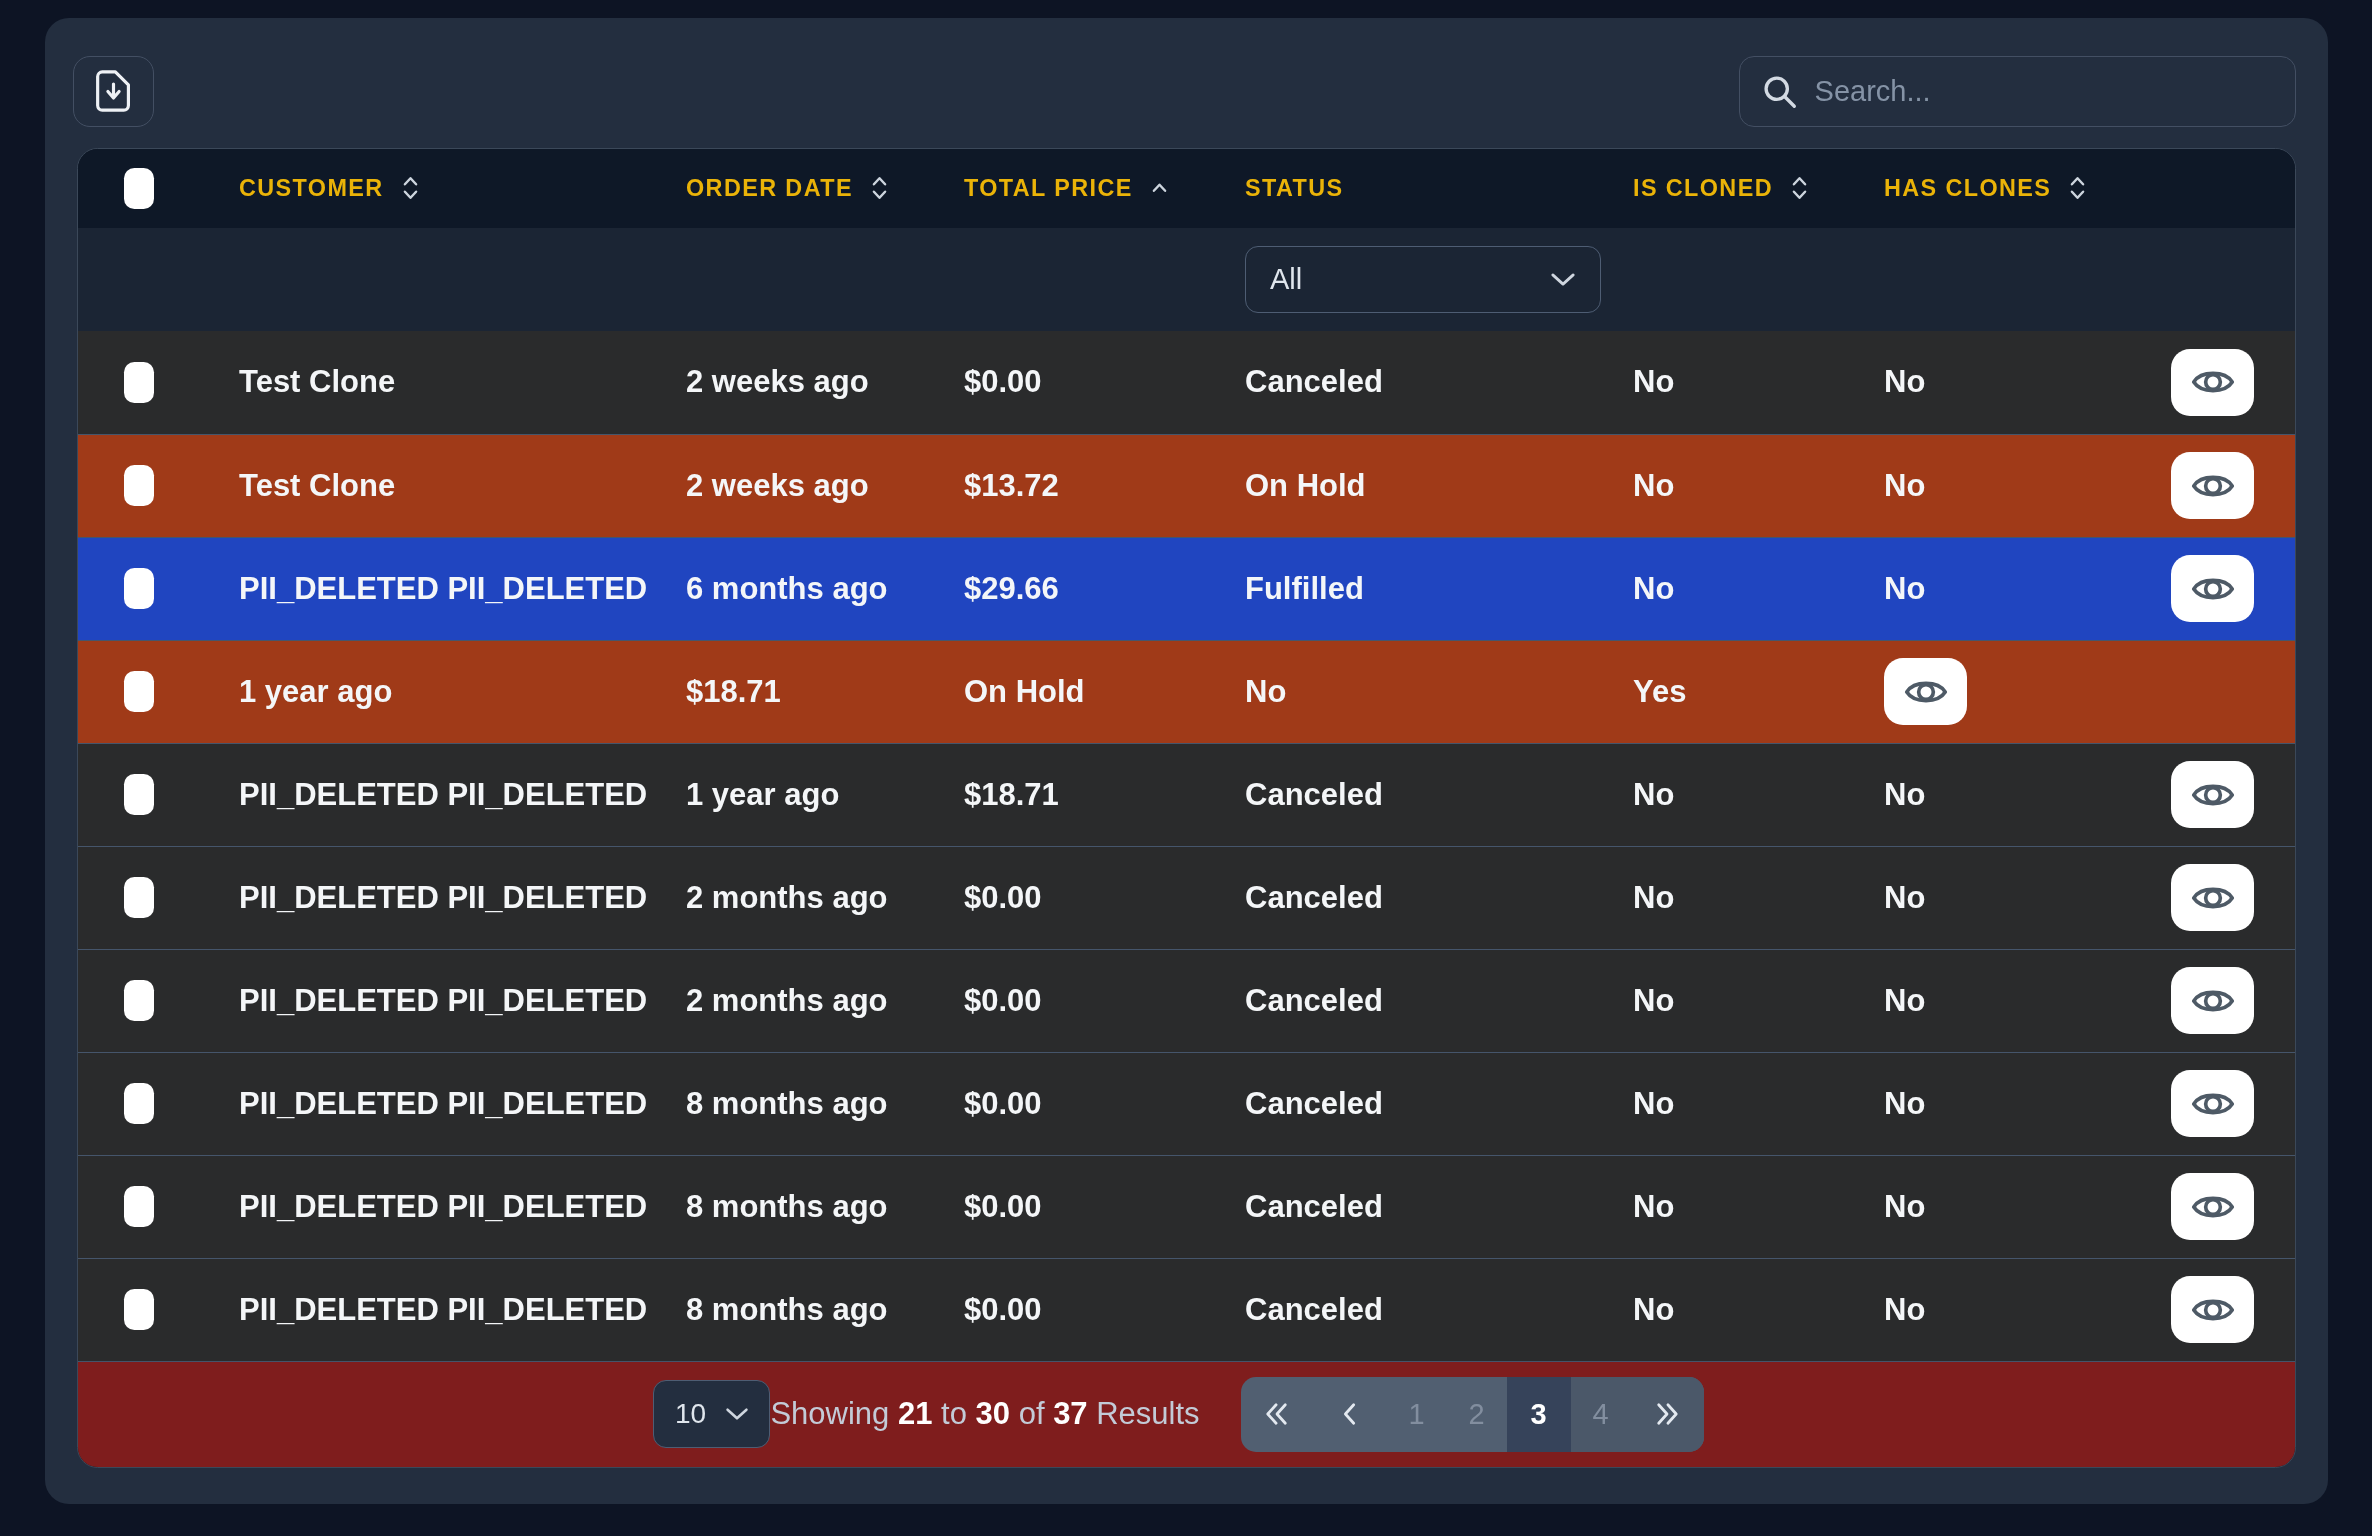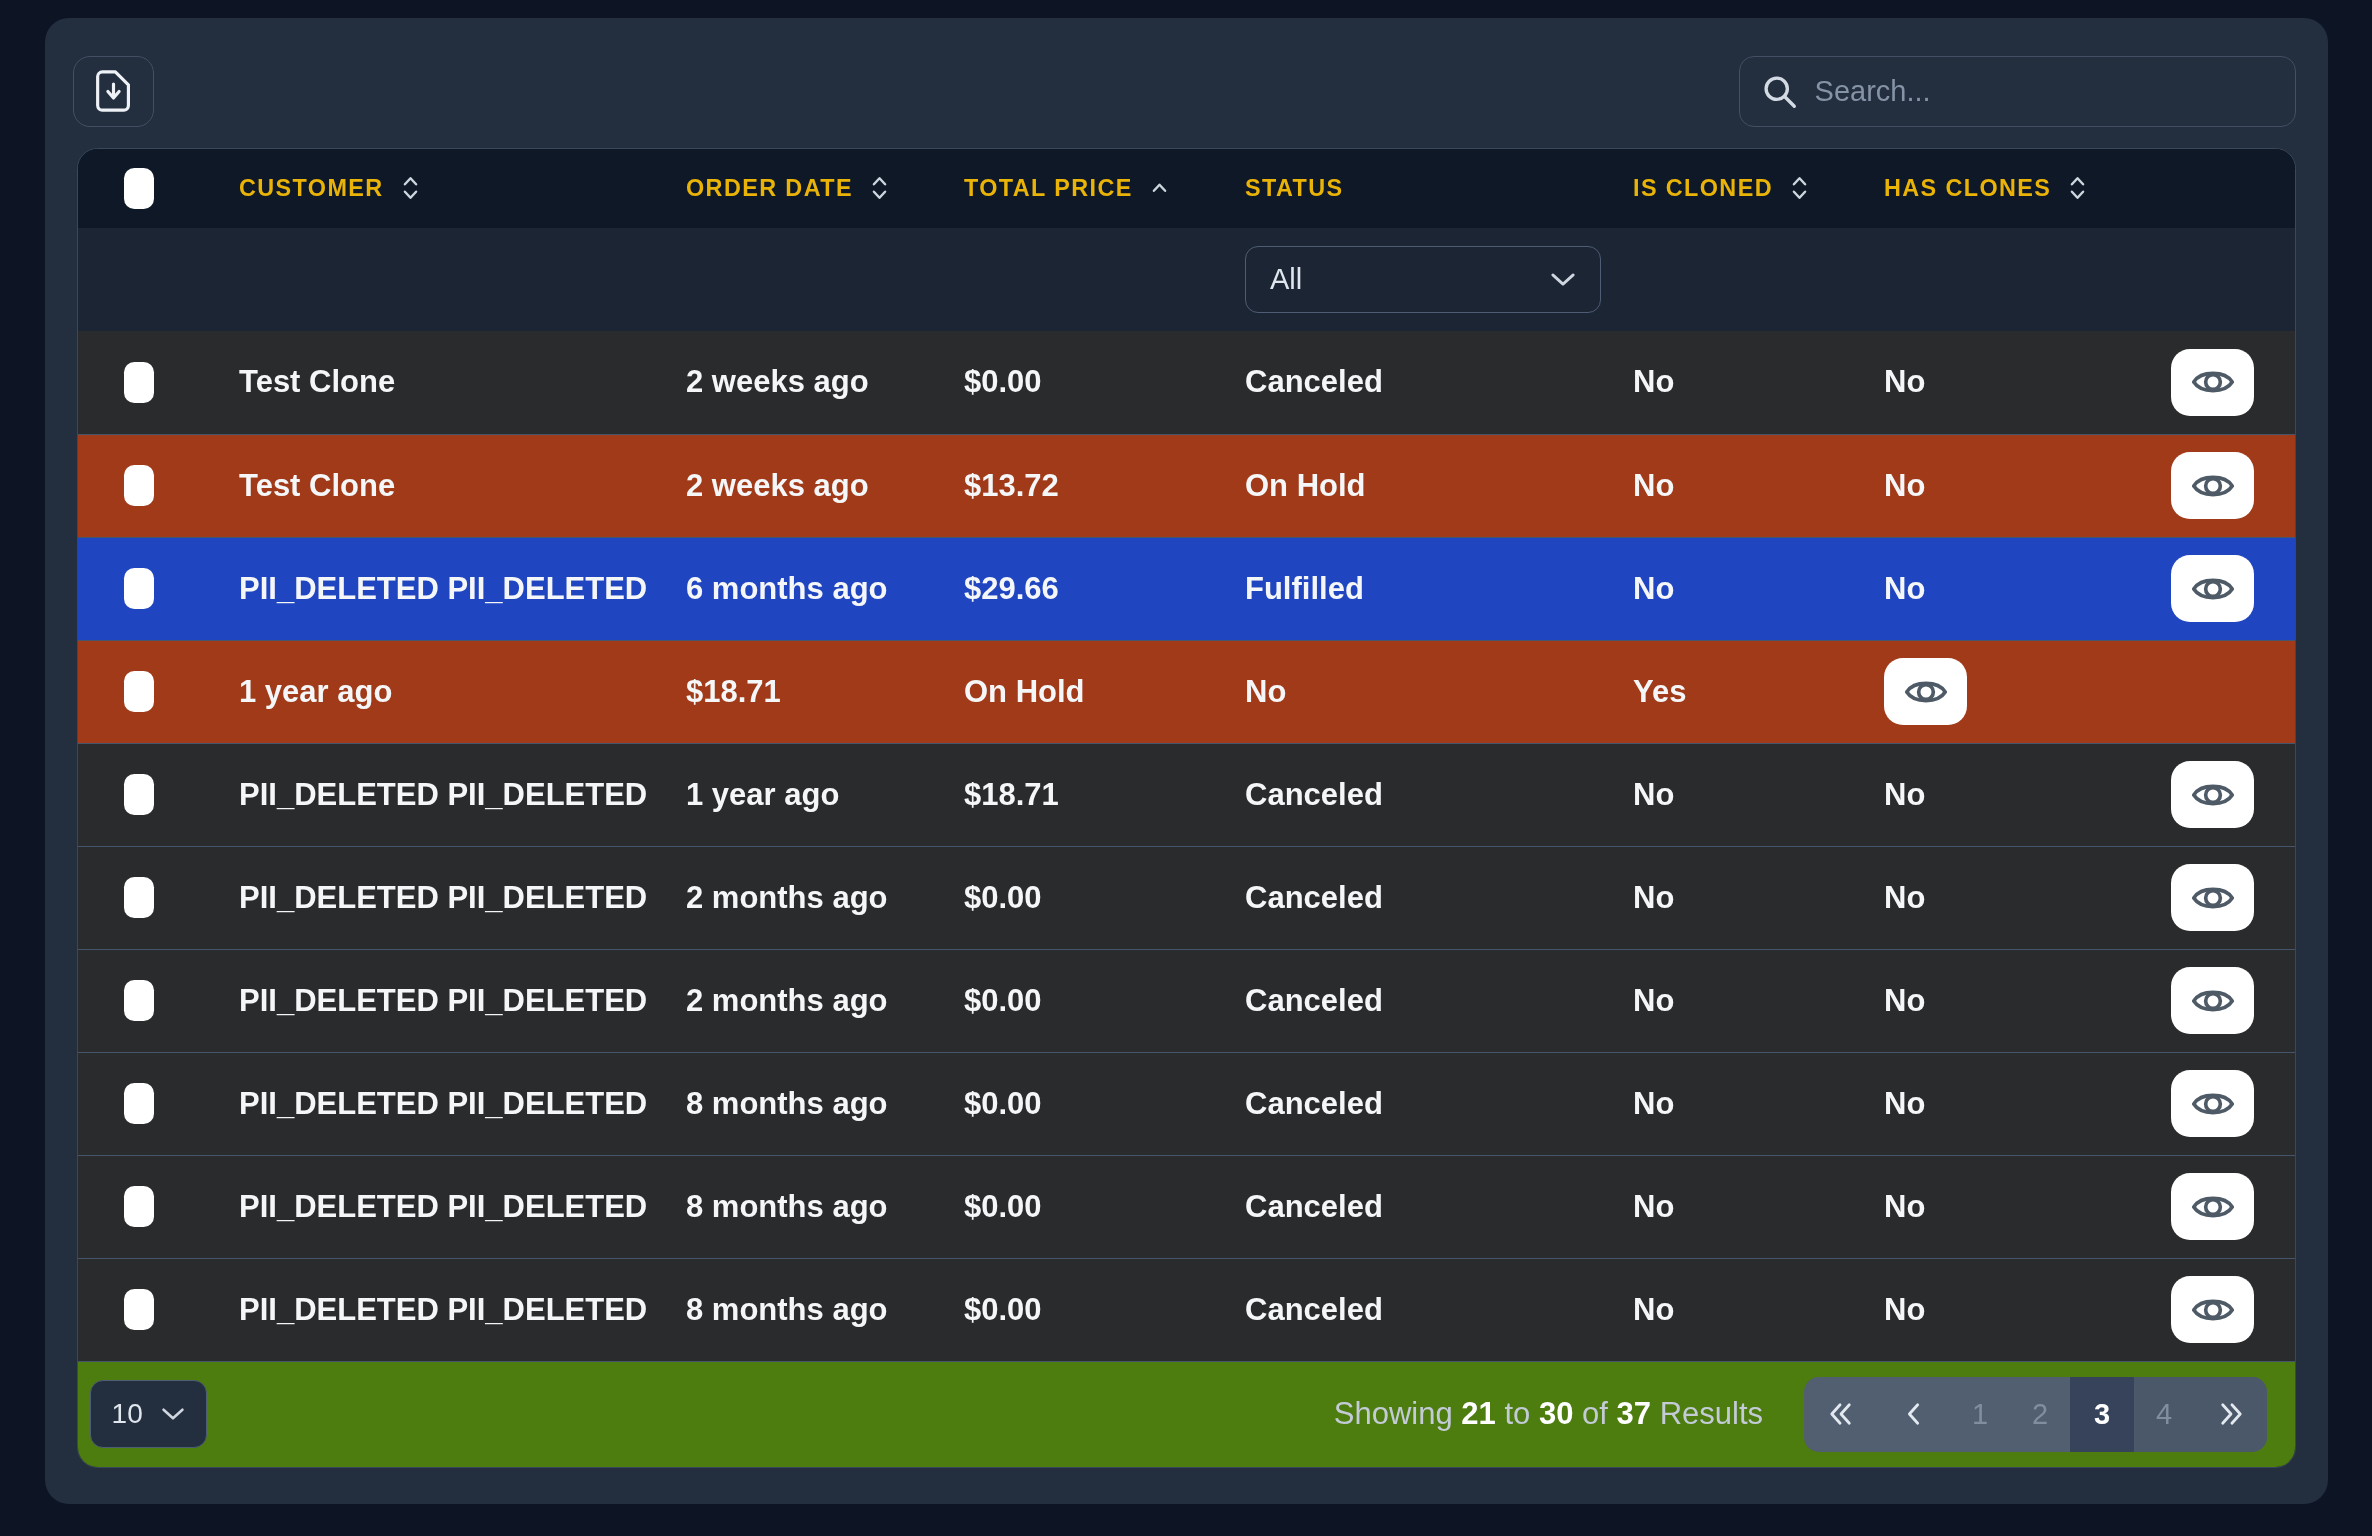--- a/index.html
+++ b/index.html
@@ -50,22 +50,22 @@
   .tr + .tr{border-top:1.9px solid #45556b;}
   .tr.hl-red{background:#a03a18;}
   .tr.hl-blue{background:#2045c0;}
   .td{overflow:hidden;white-space:nowrap;}
   .checkbox{width:30px;height:41px;border-radius:10.3px;background:#ffffff;cursor:pointer;}
   .eye-btn{width:83px;height:67px;border-radius:19px;background:#ffffff;border:none;
     display:flex;align-items:center;justify-content:center;cursor:pointer;justify-self:start;}
   .eye-btn svg{stroke:#4e5a66;fill:none;stroke-width:4;stroke-linecap:round;stroke-linejoin:round;}
 
   
-  .tfoot{flex:1;background:#4d7c0f;border-top:1.9px solid #44546a;display:flex;
-    align-items:center;justify-content:space-between;padding:0 28px 0 12px;}
+  .tfoot{flex:1;background:#7f1d1d;border-top:1.9px solid #44546a;display:flex;
+    align-items:center;justify-content:center;padding:0 28px 0 12px;}
   .pagesize-select{width:117px;height:68px;padding:0 20.6px;font-size:28px;background:#232e3f;gap:13px;}
   .foot-right{display:flex;align-items:center;gap:41px;}
   .showing{font-size:31px;color:#c3cbd7;}
   .showing .num{color:#ffffff;font-weight:700;}
   .pager{height:75px;border-radius:15px;overflow:hidden;display:flex;background:#515f71;}
   .pager-cell{height:100%;display:flex;align-items:center;justify-content:center;
     border:none;background:transparent;cursor:pointer;font-family:inherit;}
   .pager-cell.arrow{width:73px;}
   .pager-cell.page{width:60px;font-size:29px;color:#828e9f;}
   .pager-cell.page.active{background:#36435a;color:#ffffff;font-weight:700;width:64px;}

